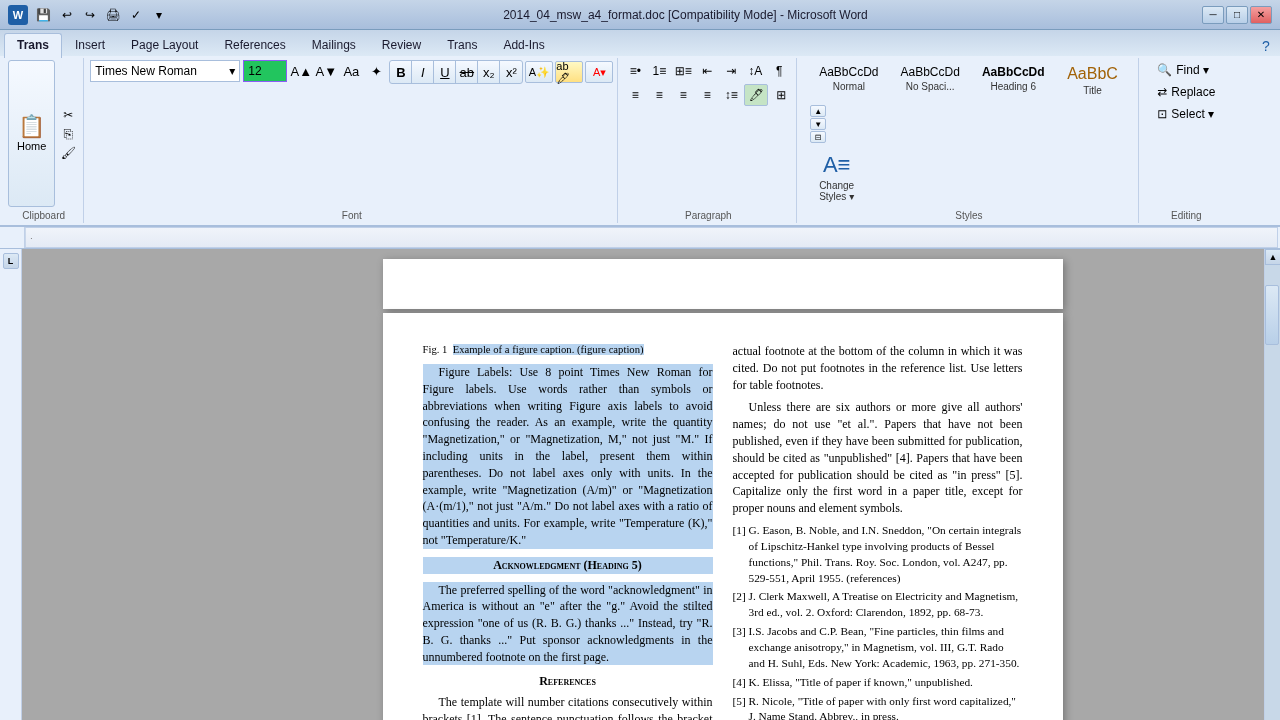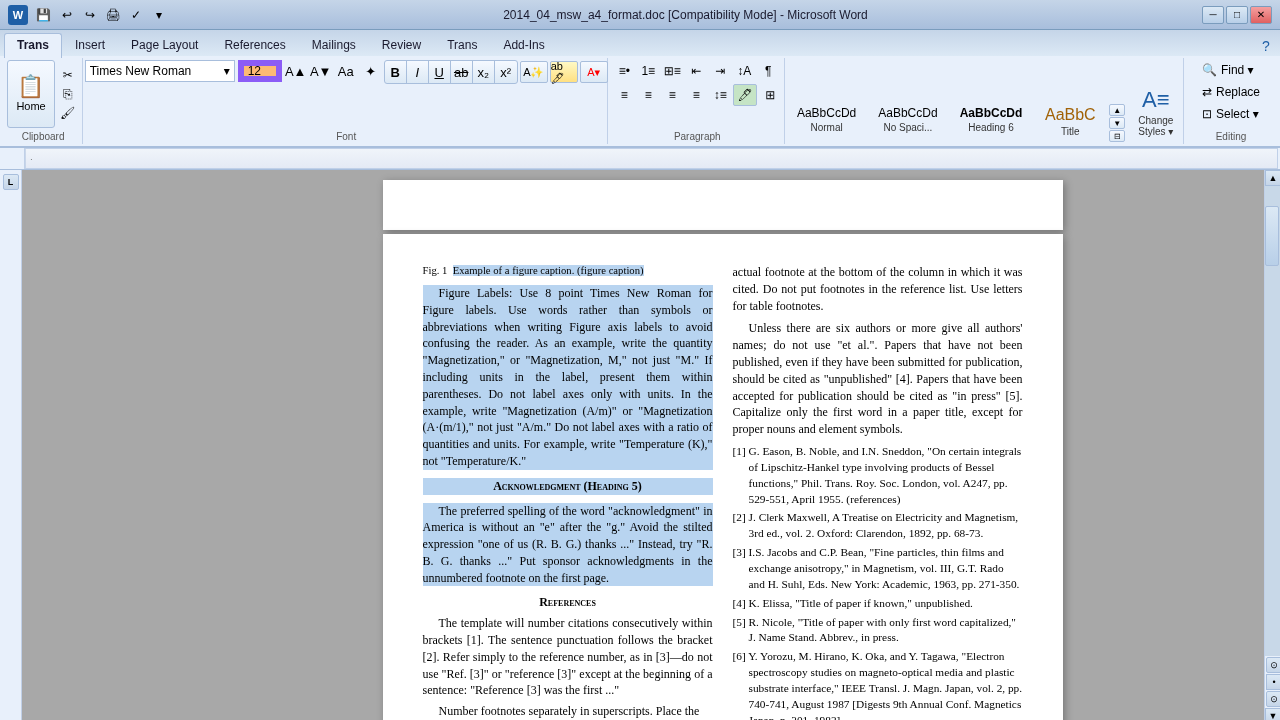--- a/index.html
+++ b/index.html
@@ -44,38 +44,38 @@
     .paste-icon { font-size: 22px; line-height: 1; }
     .clipboard-small { display: flex; flex-direction: column; gap: 1px; justify-content: center; }
     .clipboard-small-btn { width: 22px; height: 18px; display: flex; align-items: center; justify-content: center; font-size: 12px; border: 1px solid transparent; border-radius: 2px; cursor: pointer; }
 
     
     #group-font { min-width: 200px; }
     #group-font .ribbon-group-content { gap: 2px; align-items: flex-start; }
     .font-row1 { display: flex; align-items: center; gap: 3px; width: 100%; }
     .font-row2 { display: flex; align-items: center; gap: 2px; }
     .font-selector { width: 150px; height: 22px; font-size: 12px; border: 1px solid #a8bedc; background: white; padding: 0 4px; display: flex; align-items: center; justify-content: space-between; cursor: pointer; }
-    .font-size-selector { width: 44px; height: 22px; font-size: 12px; border: 6px solid #8b5cf6; background: #fdba74; padding: 0 4px; display: flex; align-items: center; }
+    .font-size-selector { width: 44px; height: 22px; font-size: 12px; border: 1px solid #8b5cf6; background: #22c55e; padding: 0 4px; display: flex; align-items: center; }
     .font-btn { height: 22px; width: 22px; display: flex; align-items: center; justify-content: center; border: 1px solid transparent; border-radius: 2px; cursor: pointer; font-size: 13px; }
     .font-btn-group { display: flex; height: 24px; border: 1px solid #a8bedc; border-radius: 3px; overflow: hidden; background: linear-gradient(to bottom, #f5f9ff, #dce9f5); }
     .font-format-btn { width: 22px; display: flex; align-items: center; justify-content: center; font-size: 13px; border-right: 1px solid #a8bedc; cursor: pointer; }
     .font-format-btn:last-child { border-right: none; }
     .font-format-btn.bold { font-weight: bold; }
     .font-format-btn.italic { font-style: italic; }
     .font-format-btn.underline { text-decoration: underline; }
 
     
     #group-paragraph { min-width: 160px; }
     #group-paragraph .ribbon-group-content { flex-direction: column; gap: 2px; align-items: flex-start; }
     .para-row { display: flex; align-items: center; gap: 2px; }
     .para-btn { width: 22px; height: 22px; display: flex; align-items: center; justify-content: center; border: 1px solid transparent; border-radius: 2px; cursor: pointer; font-size: 12px; }
 
     
     #group-styles { min-width: 320px; }
-    #group-styles .ribbon-group-content { flex-direction: row; align-items: flex-end; gap: 4px; }
+    #group-styles .ribbon-group-content { flex-direction: column; align-items: flex-start; gap: 4px; }
     .style-gallery { display: flex; gap: 4px; }
     .style-item { display: flex; flex-direction: column; align-items: center; padding: 4px 8px; border: 1px solid transparent; border-radius: 3px; cursor: pointer; min-width: 70px; }
     .style-item-preview { font-size: 14px; margin-bottom: 2px; }
     .style-item-label { font-size: 10px; color: #333; }
     .style-scroll { display: flex; flex-direction: column; gap: 1px; justify-content: center; }
     .style-scroll-btn { width: 16px; height: 12px; display: flex; align-items: center; justify-content: center; border: 1px solid #a8bedc; background: linear-gradient(to bottom, #f5f9ff, #dce9f5); border-radius: 2px; cursor: pointer; font-size: 8px; }
 
     
     .change-styles-btn { display: flex; flex-direction: column; align-items: center; justify-content: center; padding: 4px 8px; border: 1px solid transparent; border-radius: 3px; cursor: pointer; gap: 2px; }
     .change-styles-icon { font-size: 22px; color: #1f5fa6; }
@@ -256,20 +256,21 @@
         <div class="style-scroll">
           <div class="style-scroll-btn">▲</div>
           <div class="style-scroll-btn">▼</div>
           <div class="style-scroll-btn">⊟</div>
         </div>
         <div class="change-styles-btn">
           <div class="change-styles-icon">A≡</div>
           <div class="change-styles-label">Change<br>Styles ▾</div>
         </div>
       </div>
+      <div class="ribbon-group-label">Styles</div>
     </div>
 
     <div class="ribbon-group" id="group-editing" style="position:relative; min-width:90px;">
       <div class="ribbon-group-content">
         <div class="edit-btn">
           <span>🔍</span>
           <span>Find ▾</span>
         </div>
         <div class="edit-btn">
           <span>⇄</span>

